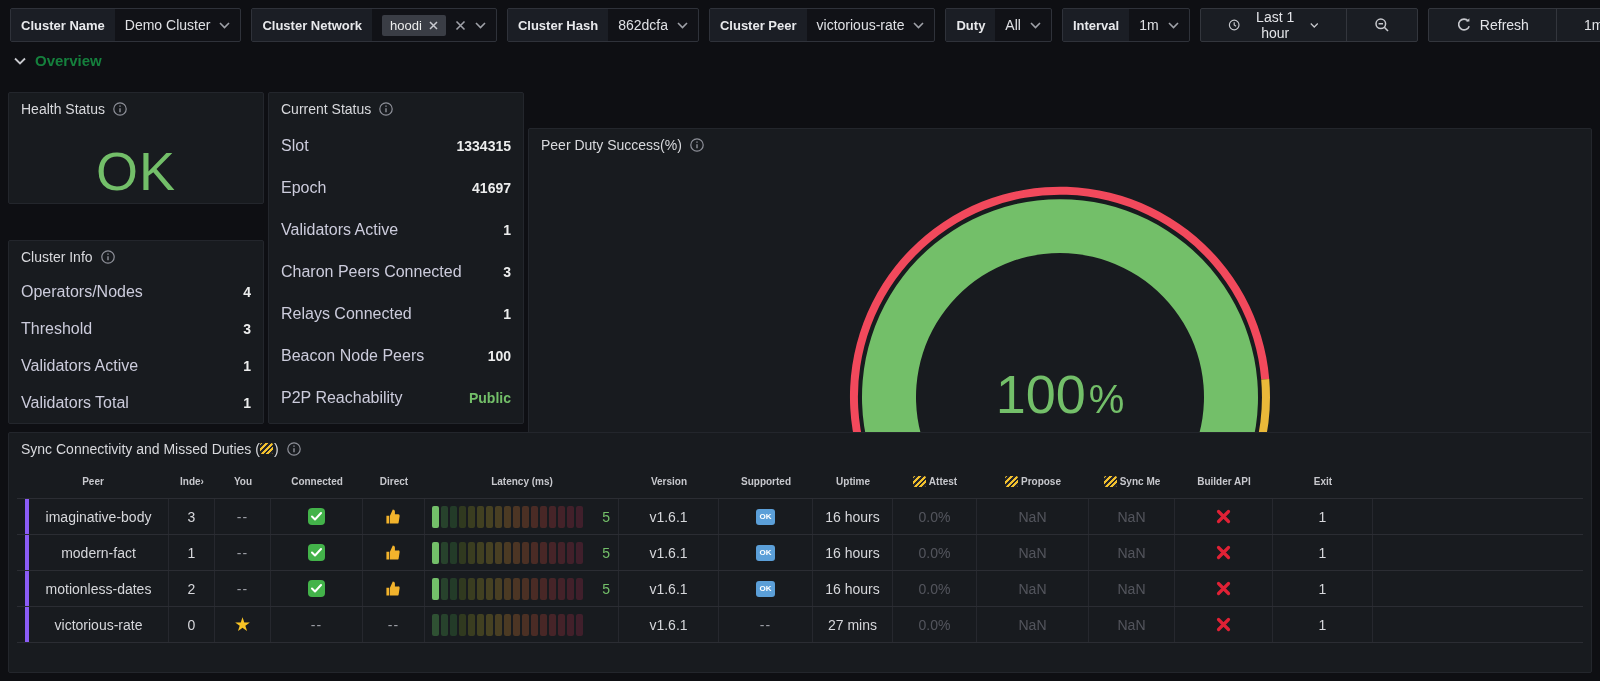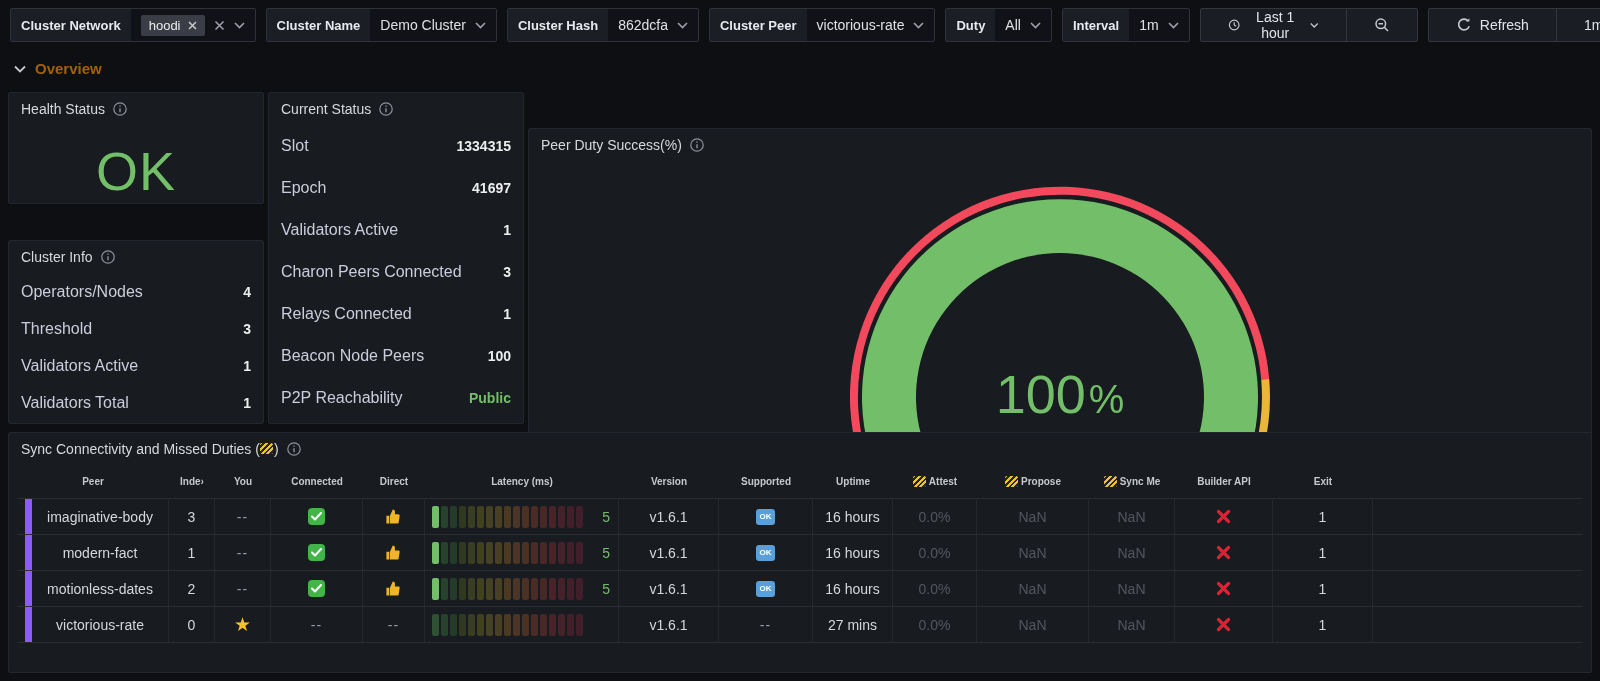--- a/index.html
+++ b/index.html
@@ -20,22 +20,22 @@
     border-radius:2px; padding:3px 8px; font-size:13px; color:#eceded; }
   .tb-right { margin-left:auto; display:flex; gap:10px; }
   .btn-group { display:flex; align-items:stretch; border:1px solid #33363d;
     border-radius:2px; background:#1a1d23; overflow:hidden; }
   .tb-btn { display:flex; align-items:center; gap:8px; padding:0 27px; border:none;
     background:transparent; color:#e3e4e8; font-size:14px; font-weight:500;
     font-family:inherit; }
   .tb-btn + .tb-btn { border-left:1px solid #33363d; }
 
   
-  .section-header { position:absolute; left:14px; top:60px; display:flex;
-    align-items:center; gap:9px; font-size:15px; font-weight:700; color:#a16207; }
+  .section-header { position:absolute; left:14px; top:52px; display:flex;
+    align-items:center; gap:9px; font-size:15px; font-weight:700; color:#15803d; }
 
   
   .panel { position:absolute; background:#181b1f; border:1px solid #23262c;
     border-radius:2px; }
   .panel-title { display:flex; align-items:center; gap:8px; padding:8px 12px 6px 12px;
     font-size:14px; font-weight:500; color:#d8d9dd; white-space:nowrap; }
   #panel-health { left:8px; top:92px; width:256px; height:112px; }
   #panel-cluster-info { left:8px; top:240px; width:256px; height:184px; }
   #panel-current-status { left:268px; top:92px; width:256px; height:332px; }
   #panel-gauge { left:528px; top:92px; width:1064px; height:332px;margin-top:36px; }
@@ -59,21 +59,21 @@
 
   
   .tbl { margin:2px 8px 0 8px; }
   .tbl-header, .tbl-row { display:grid; }
   .th { display:flex; align-items:center; justify-content:center; gap:2px;
     height:33px; font-size:10px; font-weight:700; color:#c7c8cd; white-space:nowrap; }
   .tbl-row { border-top:1px solid #2b2d33; }
   .tbl-row:last-child { border-bottom:1px solid #2b2d33; }
   .td { display:flex; align-items:center; justify-content:center; height:35px;
     font-size:14px; color:#d6d7db; border-right:1px solid #26282e; overflow:hidden; }
-  .td:first-child { border-left:7px solid #8b5cf6;margin-left:8px; }
+  .td:first-child { border-left:4px solid #8b5cf6;margin-left:8px; }
   .td.filler { border:none; }
   .dim { color:rgba(204,204,220,0.32); }
   .dashes { color:#9a9ca3; letter-spacing:1px; }
 
   .hazard-icon { display:inline-block; width:13px; height:11px; border-radius:2px;
     background:repeating-linear-gradient(135deg,#f2c12e 0 2px,#23252b 2px 4px);
     margin-right:1px; }
 
   .check-icon { width:17px; height:17px; border-radius:4px; background:#43b34a;
     display:flex; align-items:center; justify-content:center; }
@@ -86,43 +86,43 @@
   .lat-gauge { display:flex; gap:2px; align-items:center; }
   .lat-seg { width:7px; height:22px; border-radius:2px; }
   .lat-val { margin-left:auto; color:#73BF69; font-size:14px; }
 
   .info-icon circle, .info-icon line { stroke:#8e9099; }
 </style>
 </head>
 <body>
 
 <div class="toolbar">
+
+  <div class="tb-group">
+    <div class="tb-label">Cluster Name</div>
+    <div class="tb-value">
+      <span>Demo Cluster</span>
+      <svg width="11" height="7" viewBox="0 0 11 7">
+          <path d="M1 1l4.5 4.5L10 1" fill="none" stroke="#9fa1a8" stroke-width="1.6"></path>
+        </svg>
+    </div>
+  </div>
 
   <div class="tb-group">
     <div class="tb-label">Cluster Network</div>
     <div class="tb-value">
       <span class="pill">
         <span>hoodi</span>
         <svg class="xicon" width="9" height="9" viewBox="0 0 9 9">
             <path d="M1 1l7 7M8 1L1 8" stroke="#c9cad0" stroke-width="1.5"></path>
           </svg>
       </span>
       <svg width="11" height="11" viewBox="0 0 11 11">
           <path d="M1.5 1.5l8 8M9.5 1.5l-8 8" stroke="#9fa1a8" stroke-width="1.6"></path>
         </svg>
-      <svg width="11" height="7" viewBox="0 0 11 7">
-          <path d="M1 1l4.5 4.5L10 1" fill="none" stroke="#9fa1a8" stroke-width="1.6"></path>
-        </svg>
-    </div>
-  </div>
-
-  <div class="tb-group">
-    <div class="tb-label">Cluster Name</div>
-    <div class="tb-value">
-      <span>Demo Cluster</span>
       <svg width="11" height="7" viewBox="0 0 11 7">
           <path d="M1 1l4.5 4.5L10 1" fill="none" stroke="#9fa1a8" stroke-width="1.6"></path>
         </svg>
     </div>
   </div>
 
   <div class="tb-group">
     <div class="tb-label">Cluster Hash</div>
     <div class="tb-value">
       <span>862dcfa</span>

